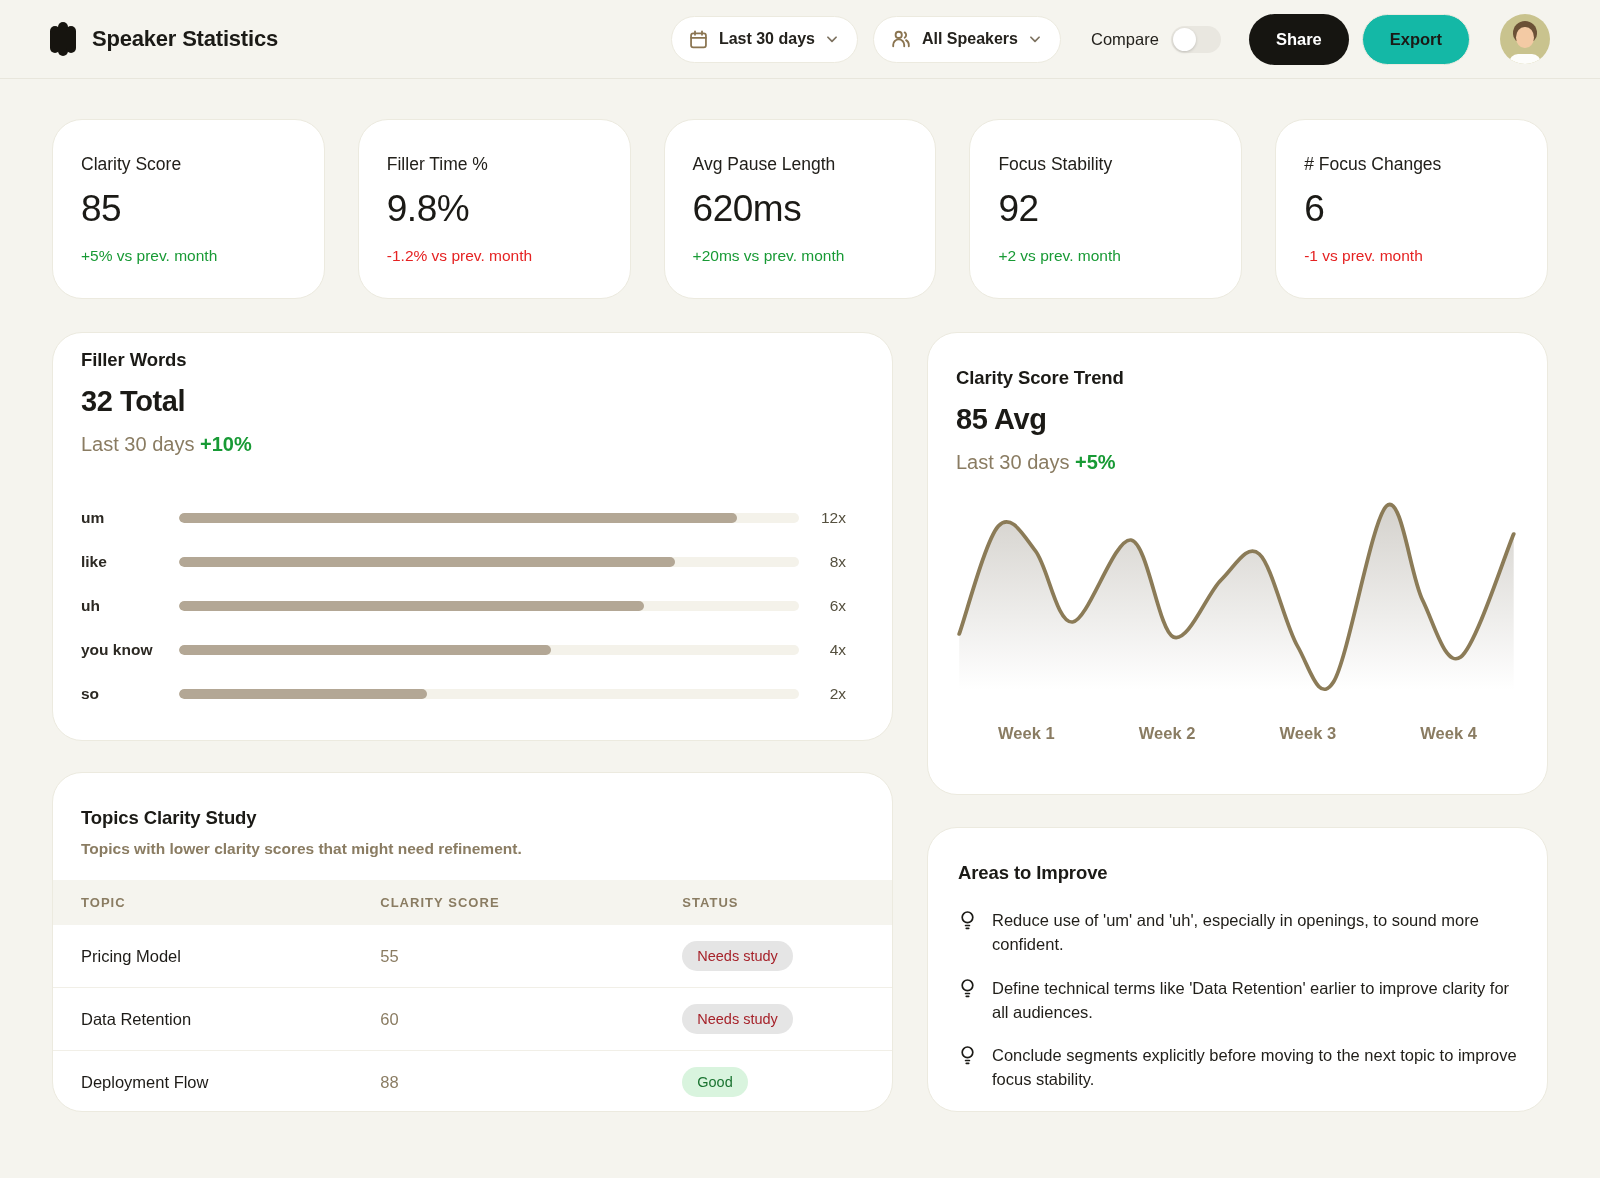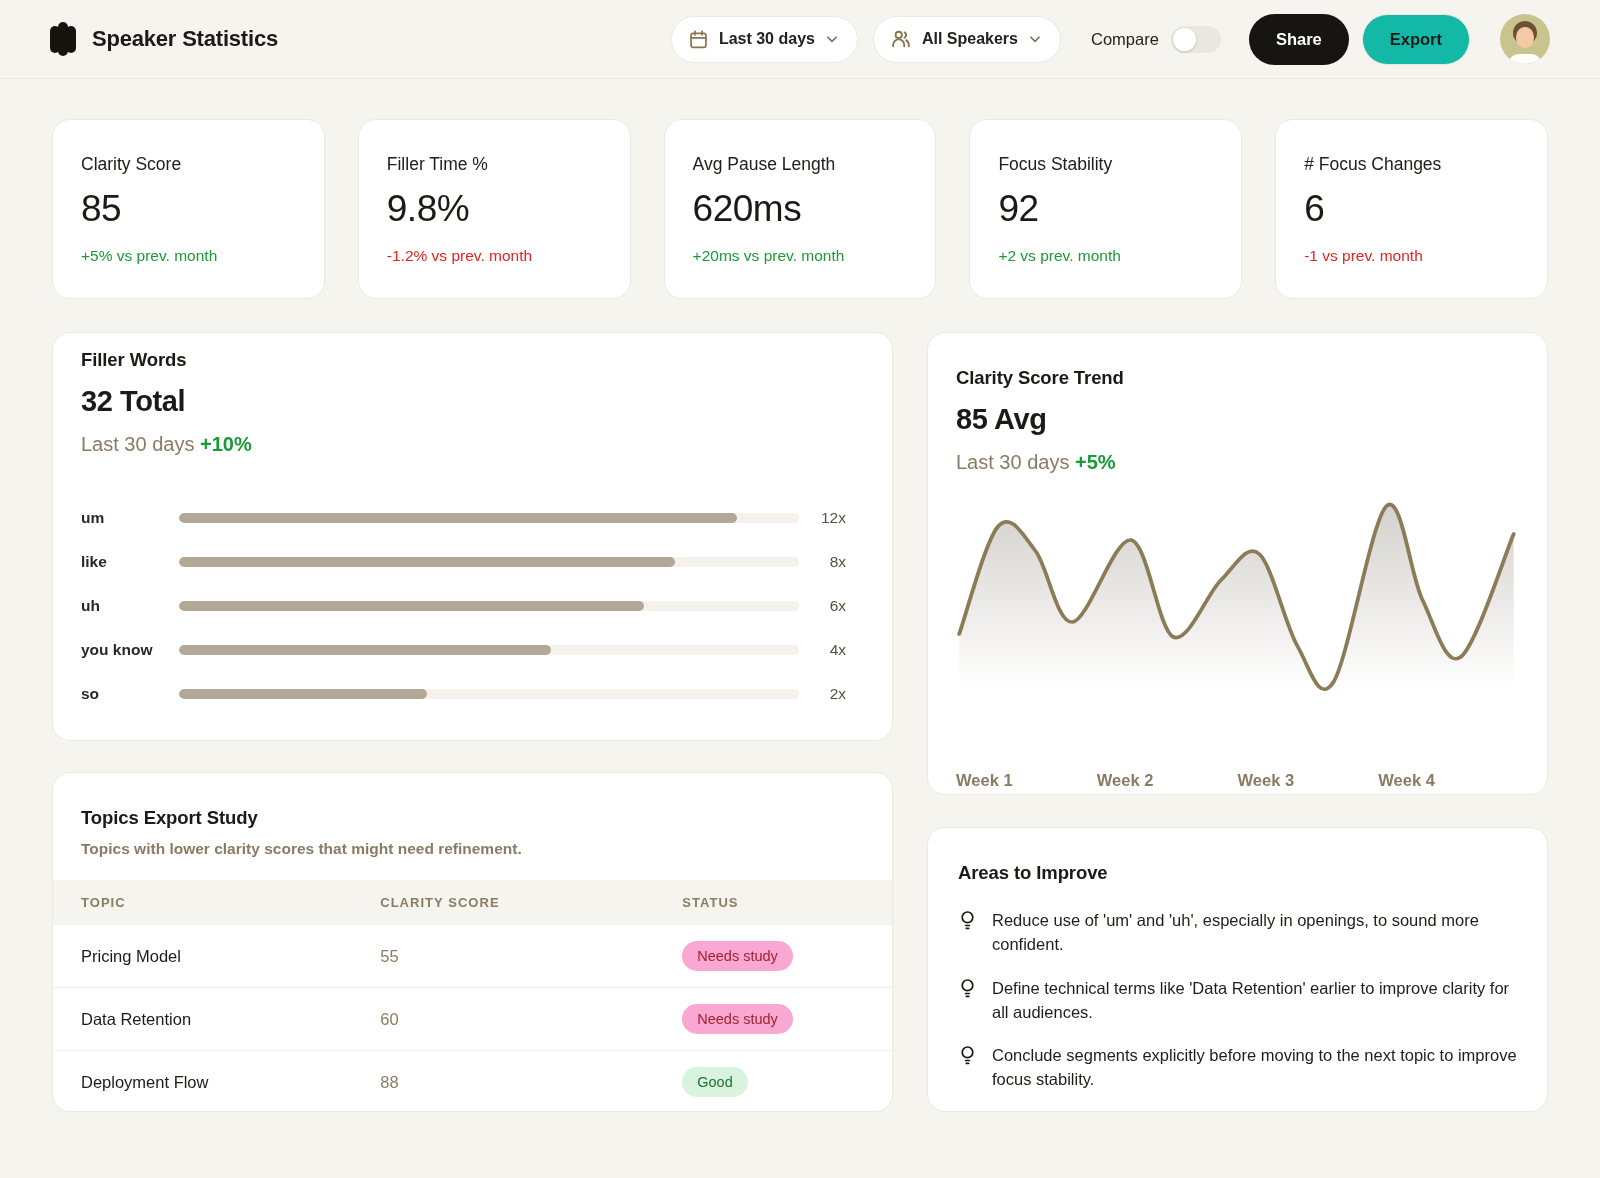--- a/index.html
+++ b/index.html
@@ -50,21 +50,21 @@
   .btn-light{background:#14b8a6;color:#1b1a16;border:1px solid var(--border);margin-left:13px;}
   .avatar{width:50px;height:50px;border-radius:50%;background:#c9c38e;margin-left:30px;
     position:relative;overflow:hidden;cursor:pointer;flex:none;}
   .avatar .hair{position:absolute;top:7px;left:13px;width:24px;height:22px;background:#6b5136;border-radius:12px 12px 9px 9px;}
   .avatar .face{position:absolute;top:13px;left:16px;width:18px;height:21px;background:#f3caa4;border-radius:9px / 11px;}
   .avatar .shirt{position:absolute;bottom:-7px;left:9px;width:32px;height:17px;background:#fdfdfb;border-radius:9px 9px 0 0;}
 
   
   main{padding:40px 52px 0;}
   .stat-row{display:grid;grid-template-columns:repeat(5,1fr);gap:33px;}
-  .card{background:var(--card);border:1px solid var(--border);border-radius:18px;}
+  .card{background:var(--card);border:1px solid var(--border);border-radius:30px;}
   .stat-card{height:180px;padding:34px 28px;}
   .stat-label{font-size:17.5px;font-weight:500;color:#22201b;}
   .stat-value{font-size:37px;font-weight:normal;letter-spacing:-0.5px;margin-top:13px;}
   .stat-delta{font-size:15.5px;margin-top:17px;font-weight:500;}
   .delta-green{color:var(--green);} .delta-red{color:var(--red);}
 
   .two-col{display:grid;grid-template-columns:841px 1fr;gap:34px;margin-top:33px;align-items:start;}
   .col{display:flex;flex-direction:column;}
 
   .card-title{font-size:18.5px;font-weight:bold;letter-spacing:-0.1px;}
@@ -79,38 +79,38 @@
   .bar-label{font-size:15.5px;font-weight:bold;color:#2c2923;}
   .bar-track{height:10px;background:var(--bar-track);border-radius:5px;overflow:hidden;}
   .bar-fill{height:100%;background:var(--bar-fill);border-radius:5px;}
   .bar-count{font-size:15.5px;color:var(--taupe-dark);text-align:right;}
 
   
   .card-trend{height:463px;padding:34px 28px 0;}
   .trend-chart{margin-top:20px;}
   .trend-chart svg{display:block;width:100%;height:212px;}
   .week-labels{display:flex;margin-top:18px;}
-  .week-labels span{flex:1;font-size:16.5px;font-weight:bold;color:var(--taupe);margin-top:47px;}
+  .week-labels span{flex:1;text-align:center;font-size:16.5px;font-weight:bold;color:var(--taupe);}
 
   
   .card-topics{height:340px;margin-top:31px;padding:34px 0 0;overflow:hidden;}
   .topics-head{padding:0 28px;}
   .topics-subtitle{font-size:15.5px;color:var(--taupe);margin-top:11px;font-weight:bold;}
   table{width:100%;border-collapse:collapse;margin-top:22px;}
   thead tr{background:#f5f4ee;}
   th{font-size:13px;font-weight:bold;color:var(--taupe);text-transform:uppercase;letter-spacing:.08em;
      text-align:left;padding:15px 0;}
   th:first-child,td:first-child{padding-left:28px;width:39%;}
   th:nth-child(2),td:nth-child(2){width:36%;}
   td{padding:16px 0;border-top:1px solid #f1efe7;font-size:16.5px;}
   tbody tr:first-child td{border-top:none;}
   .td-topic{font-weight:500;color:#1d1b17;}
   .td-score{color:var(--taupe);}
   .status-pill{display:inline-block;font-size:14.5px;font-weight:500;padding:7px 15px;border-radius:999px;}
-  .pill-red{background:#f9a8d4;color:#a6222a;}
+  .pill-red{background:#e5e5e5;color:#a6222a;}
   .pill-green{background:#d9f4de;color:#1a7330;}
 
   
   .card-areas{height:285px;margin-top:32px;padding:34px 30px 0;}
   .improve-list{margin-top:24px;display:flex;flex-direction:column;gap:19px;}
   .improve-item{display:flex;gap:15px;align-items:flex-start;}
   .improve-item svg{flex:none;margin-top:2px;}
   .improve-text{font-size:16.5px;line-height:1.47;color:#201e19;}
 </style>
 </head>
@@ -240,21 +240,21 @@
               <div class="bar-track">
                 <div class="bar-fill" style="width: 40%;"></div>
               </div>
               <span class="bar-count">2x</span>
             </div>
           </div>
       </div>
 
       <div class="card card-topics">
         <div class="topics-head">
-          <div class="card-title">Topics Export Study</div>
+          <div class="card-title">Topics Clarity Study</div>
           <div class="topics-subtitle">Topics with lower clarity scores that might need refinement.</div>
         </div>
         <table>
           <thead>
             <tr>
               <th>Topic</th>
               <th>Clarity Score</th>
               <th>Status</th>
             </tr>
           </thead>

